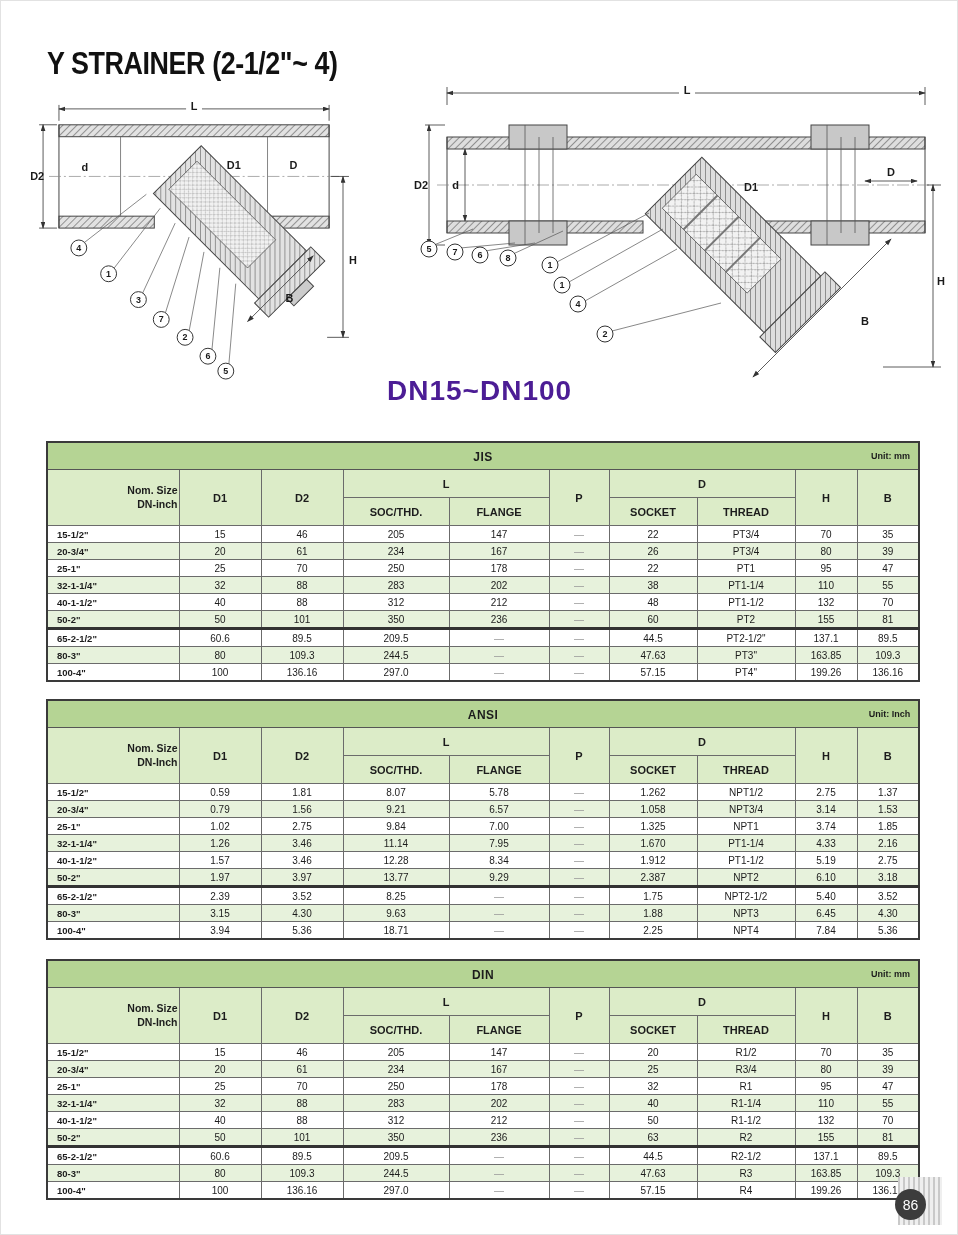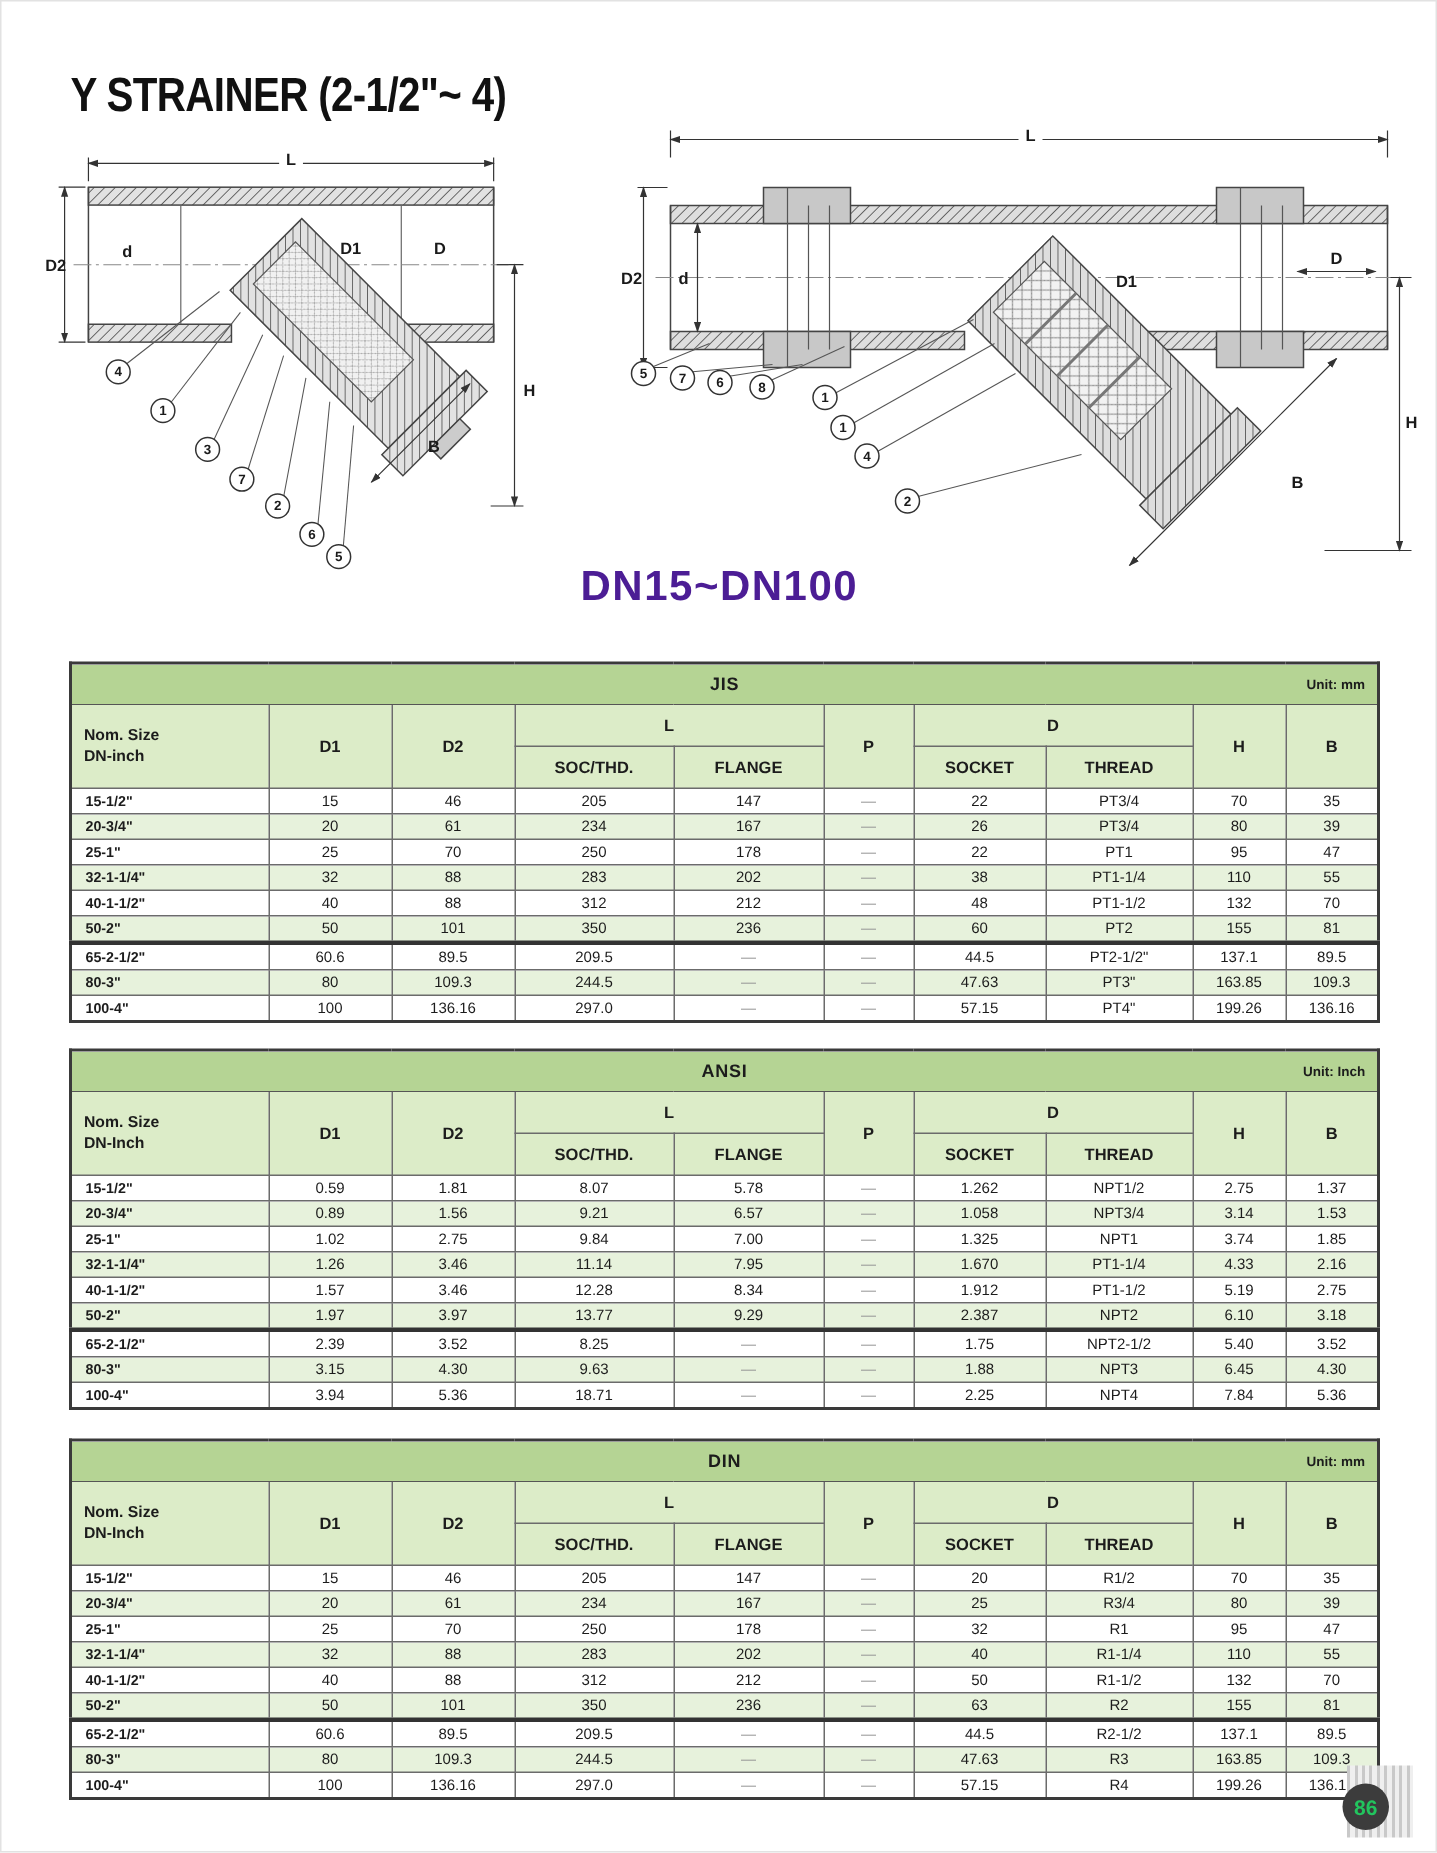--- a/index.html
+++ b/index.html
@@ -22,31 +22,31 @@
   .sec-sub{font-size:13px;color:#222;margin-top:1px;font-family:"DejaVu Sans",sans-serif;}
   .range-head{position:absolute;left:386px;top:374px;font-size:28px;font-weight:bold;color:#4c1d95;letter-spacing:1px;}
 
   .tbl{position:absolute;left:45px;width:860px;}
   table.dims{border-collapse:collapse;table-layout:fixed;width:872px;border:2px solid #3a3a3a;}
   .dims th,.dims td{border:1px solid #6b6b6b;text-align:center;color:#1c1c1c;overflow:hidden;}
   tr.band td{background:var(--band,#b5d494);height:24px;position:relative;border:1px solid #555;}
   .band-title{font-size:12px;font-weight:bold;letter-spacing:0.5px;}
   .band-unit{position:absolute;right:8px;top:50%;transform:translateY(-50%);font-size:9px;font-weight:bold;}
   .dims thead th{background:var(--sub,#dcecc8);font-size:11px;font-weight:bold;height:25px;}
-  .dims thead th.nom{text-align:left;padding-left:8px;font-size:10.5px;line-height:1.3;}
+  .dims thead th.nom{text-align:right;padding-left:8px;font-size:10.5px;line-height:1.3;}
   .dims tbody td{font-size:10px;height:16px;padding:0 2px;}
   .dims tbody td.nom{text-align:left;padding-left:9px;font-weight:bold;font-size:9.5px;}
   .dims tbody tr.alt{background:var(--rowg,#e7f2dc);}
   .dims tbody tr.sep td{border-top:3px solid #333;}
   .dims td.dash{color:#999;}
 
   .pagenum{position:absolute;left:897px;top:1176px;width:44px;height:48px;
            background:repeating-linear-gradient(90deg,#c9c9c9 0 2px,#efefef 2px 5px);}
   .pn-circle{position:absolute;left:-3px;top:12px;width:31px;height:31px;border-radius:50%;background:#3c3c3c;
-             color:#22c55e;font-size:14px;font-weight:bold;display:flex;align-items:center;justify-content:center;}
+             color:#ffffff;font-size:14px;font-weight:normal;display:flex;align-items:center;justify-content:center;}
 </style>
 </head>
 <body>
 
 <div class="page">
 
   <h1 class="title">Y STRAINER (2-1/2"~ 4)</h1>
 
   <svg class="diag diag-left" viewBox="0 0 340 292">
     <defs>
@@ -435,21 +435,21 @@
             <td>8.07</td>
             <td>5.78</td>
             <td class="dash">—</td>
             <td>1.262</td>
             <td>NPT1/2</td>
             <td>2.75</td>
             <td>1.37</td>
           </tr>
           <tr class="alt">
             <td class="nom">20-3/4"</td>
-            <td>0.89</td>
+            <td>0.79</td>
             <td>1.56</td>
             <td>9.21</td>
             <td>6.57</td>
             <td class="dash">—</td>
             <td>1.058</td>
             <td>NPT3/4</td>
             <td>3.14</td>
             <td>1.53</td>
           </tr>
           <tr>

